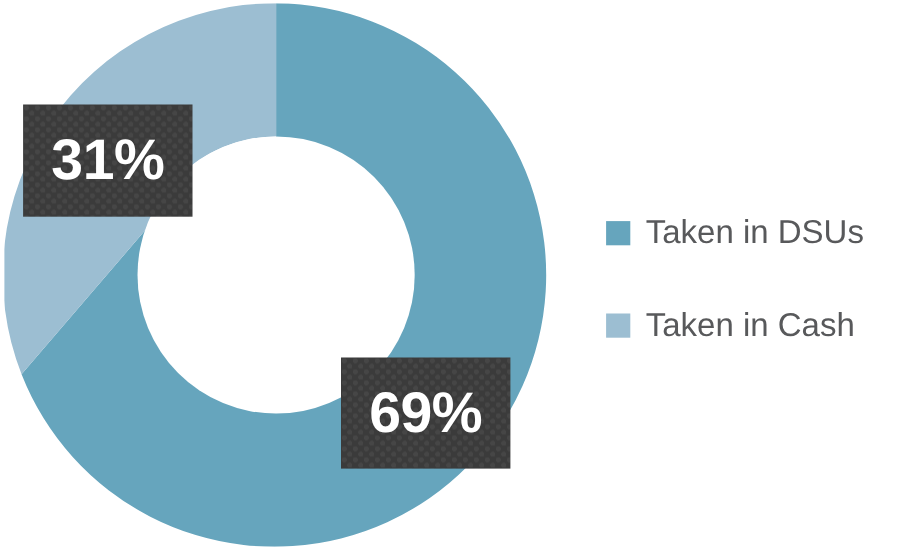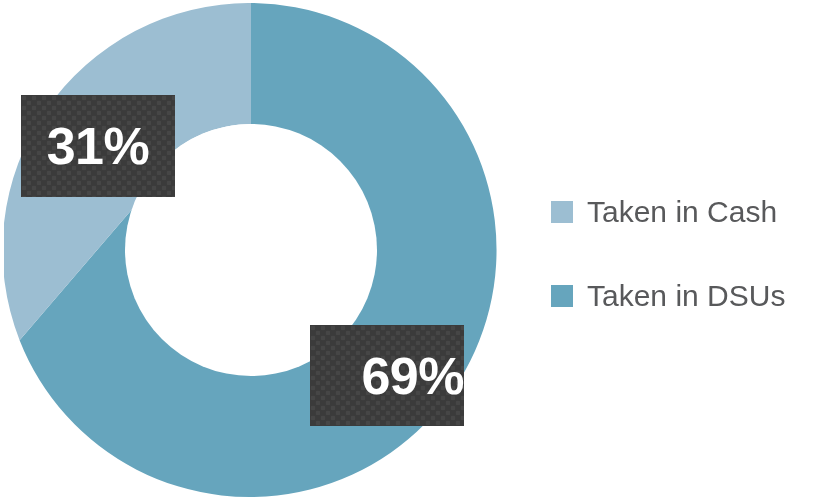--- a/index.html
+++ b/index.html
@@ -119,31 +119,31 @@
                Z"></path>
 
       <circle id="donut-hole" cx="247" cy="247" r="126" fill="#ffffff"></circle>
     </svg>
   </div>
 
   <div id="box-31" class="value-box" style="background-color: rgb(59, 59, 59); justify-content: center;">
     <span class="value-text" style="color: rgb(255, 255, 255);">31%</span>
   </div>
 
-  <div id="box-69" class="value-box" style="background-color: rgb(59, 59, 59); justify-content: flex-end;">
+  <div id="box-69" class="value-box" style="background-color: rgb(59, 59, 59);">
     <span class="value-text" style="color: rgb(255, 255, 255);">69%</span>
   </div>
 
   <div id="legend">
 
     <div class="legend-row">
-      <span class="legend-swatch" style="background:#9cbed2"></span>
-      <span class="legend-label" style="color: rgb(88, 89, 91);">Taken in Cash</span>
+      <span class="legend-swatch" style="background:#66a5bd"></span>
+      <span class="legend-label" style="color: rgb(88, 89, 91);">Taken in DSUs</span>
     </div>
 
     <div class="legend-row">
-      <span class="legend-swatch" style="background:#66a5bd"></span>
-      <span class="legend-label" style="color: rgb(88, 89, 91);">Taken in DSUs</span>
+      <span class="legend-swatch" style="background:#9cbed2"></span>
+      <span class="legend-label" style="color: rgb(88, 89, 91);">Taken in Cash</span>
     </div>
 
   </div>
 
 </div>
 
 </body></html>

